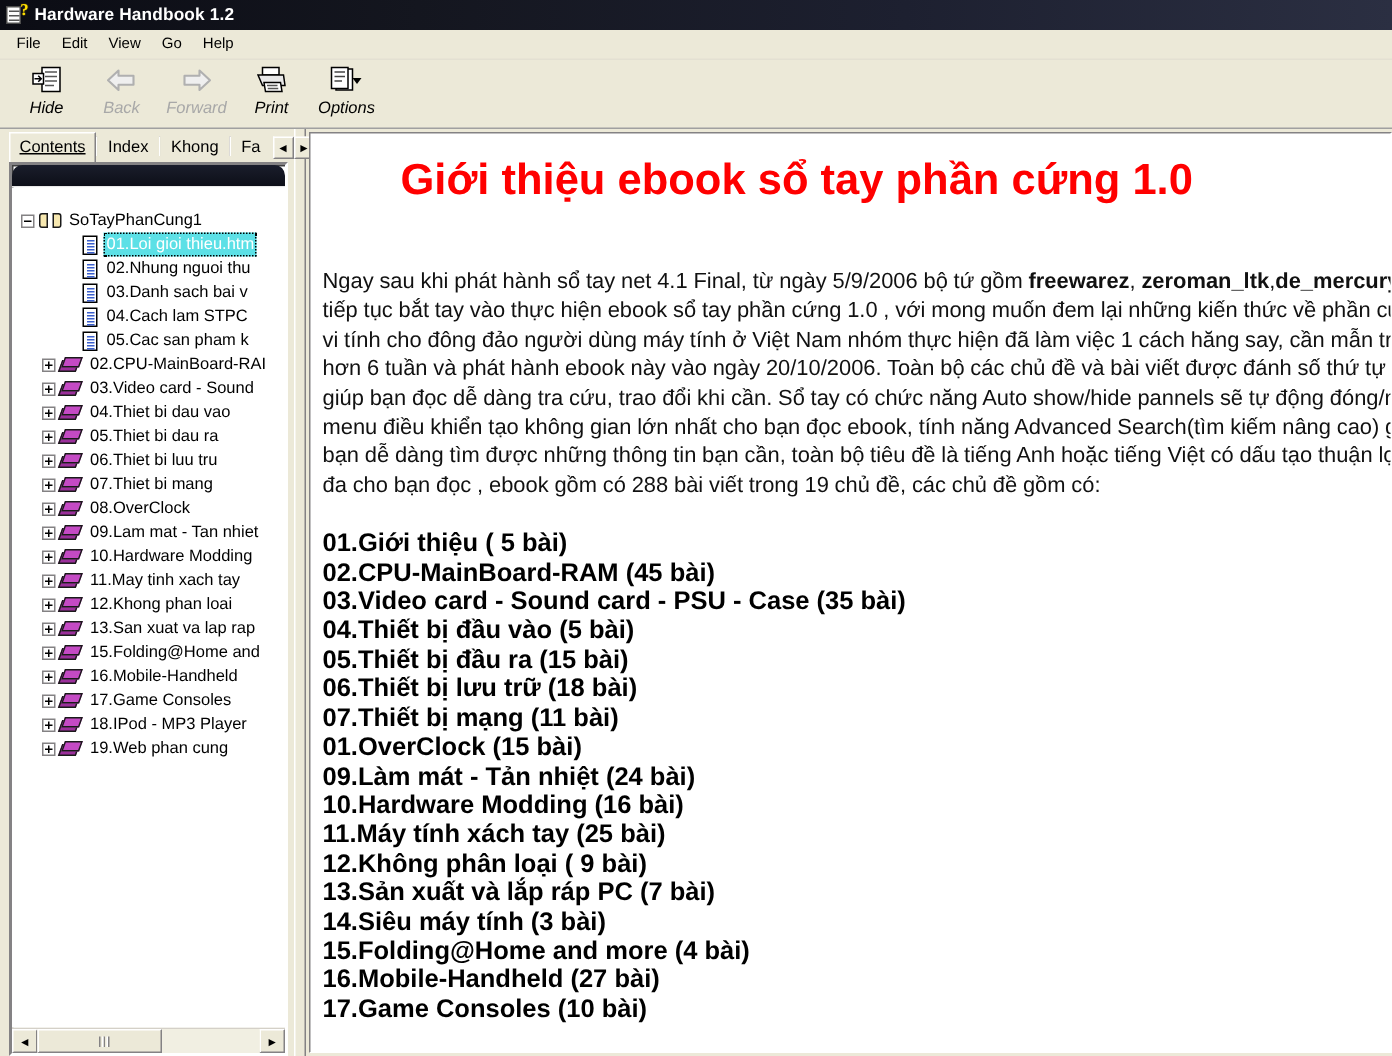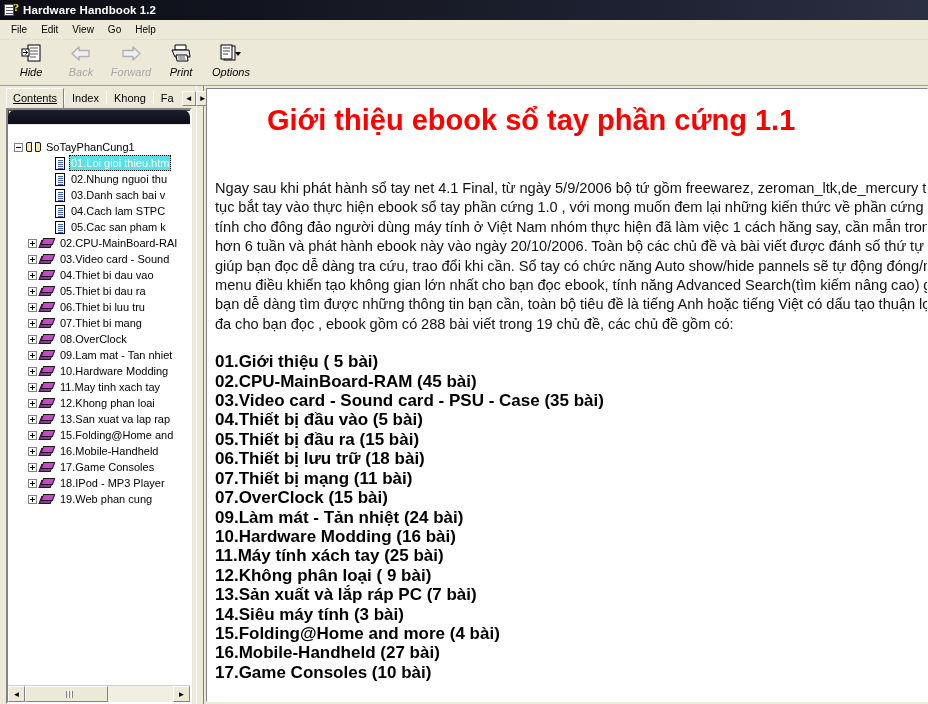--- a/index.html
+++ b/index.html
@@ -407,21 +407,21 @@
   }
   .doc-para {
     margin-top: 42px;
     font-size: 14.6px;
     line-height: 19.4px;
     color: #111;
     width: 740px;
     text-align: left;
     word-spacing: -0.2px;
   }
-  .doc-para b { font-weight: normal; }
+  .doc-para b { font-weight: bold; }
   .doc-list {
     margin-top: 18px;
     font-size: 17px;
     line-height: 19.4px;
     font-weight: bold;
     color: #000;
   }
   .doc-list div { white-space: nowrap; }
 </style>
 </head>
@@ -792,31 +792,31 @@
         <div class="hs-btn">►</div>
       </div>
     </div>
   </div>
 
   <div class="splitter"></div>
 
   <div class="contentwrap">
     <div class="content">
       <div class="doc">
-        <div class="doc-title">Giới thiệu ebook sổ tay phần cứng 1.1</div>
+        <div class="doc-title">Giới thiệu ebook sổ tay phần cứng 1.0</div>
         <div class="doc-para" id="doc-para"><span>Ngay sau khi phát hành sổ tay net 4.1 Final, từ ngày 5/9/2006 bộ tứ gồm </span><b>freewarez</b><span>, </span><b>zeroman_ltk</b><span>,</span><b>de_</b><b>mercury</b><span> tiếp tục bắt tay vào thực hiện ebook sổ tay phần cứng 1.0 , với mong muốn đem lại những kiến thức về phần cứng vi tính cho đông đảo người dùng máy tính ở Việt Nam nhóm thực hiện đã làm việc 1 cách hăng say, cần mẫn trong hơn 6 tuần và phát hành ebook này vào ngày 20/10/2006. Toàn bộ các chủ đề và bài viết được đánh số thứ tự giúp bạn đọc dễ dàng tra cứu, trao đổi khi cần. Sổ tay có chức năng Auto show/hide pannels sẽ tự động đóng/mở menu điều khiển tạo không gian lớn nhất cho bạn đọc ebook, tính năng Advanced Search(tìm kiếm nâng cao) giúp bạn dễ dàng tìm được những thông tin bạn cần, toàn bộ tiêu đề là tiếng Anh hoặc tiếng Việt có dấu tạo thuận lợi tối đa cho bạn đọc , ebook gồm có 288 bài viết trong 19 chủ đề, các chủ đề gồm có:</span></div>
         <div class="doc-list" id="doc-list">
             <div>01.Giới thiệu ( 5 bài)</div>
             <div>02.CPU-MainBoard-RAM (45 bài)</div>
             <div>03.Video card - Sound card - PSU - Case (35 bài)</div>
             <div>04.Thiết bị đầu vào (5 bài)</div>
             <div>05.Thiết bị đầu ra (15 bài)</div>
             <div>06.Thiết bị lưu trữ (18 bài)</div>
             <div>07.Thiết bị mạng (11 bài)</div>
-            <div>07.OverClock (15 bài)</div>
+            <div>01.OverClock (15 bài)</div>
             <div>09.Làm mát - Tản nhiệt (24 bài)</div>
             <div>10.Hardware Modding (16 bài)</div>
             <div>11.Máy tính xách tay (25 bài)</div>
             <div>12.Không phân loại ( 9 bài)</div>
             <div>13.Sản xuất và lắp ráp PC (7 bài)</div>
             <div>14.Siêu máy tính (3 bài)</div>
             <div>15.Folding@Home and more (4 bài)</div>
             <div>16.Mobile-Handheld (27 bài)</div>
             <div>17.Game Consoles (10 bài)</div>
           </div>

